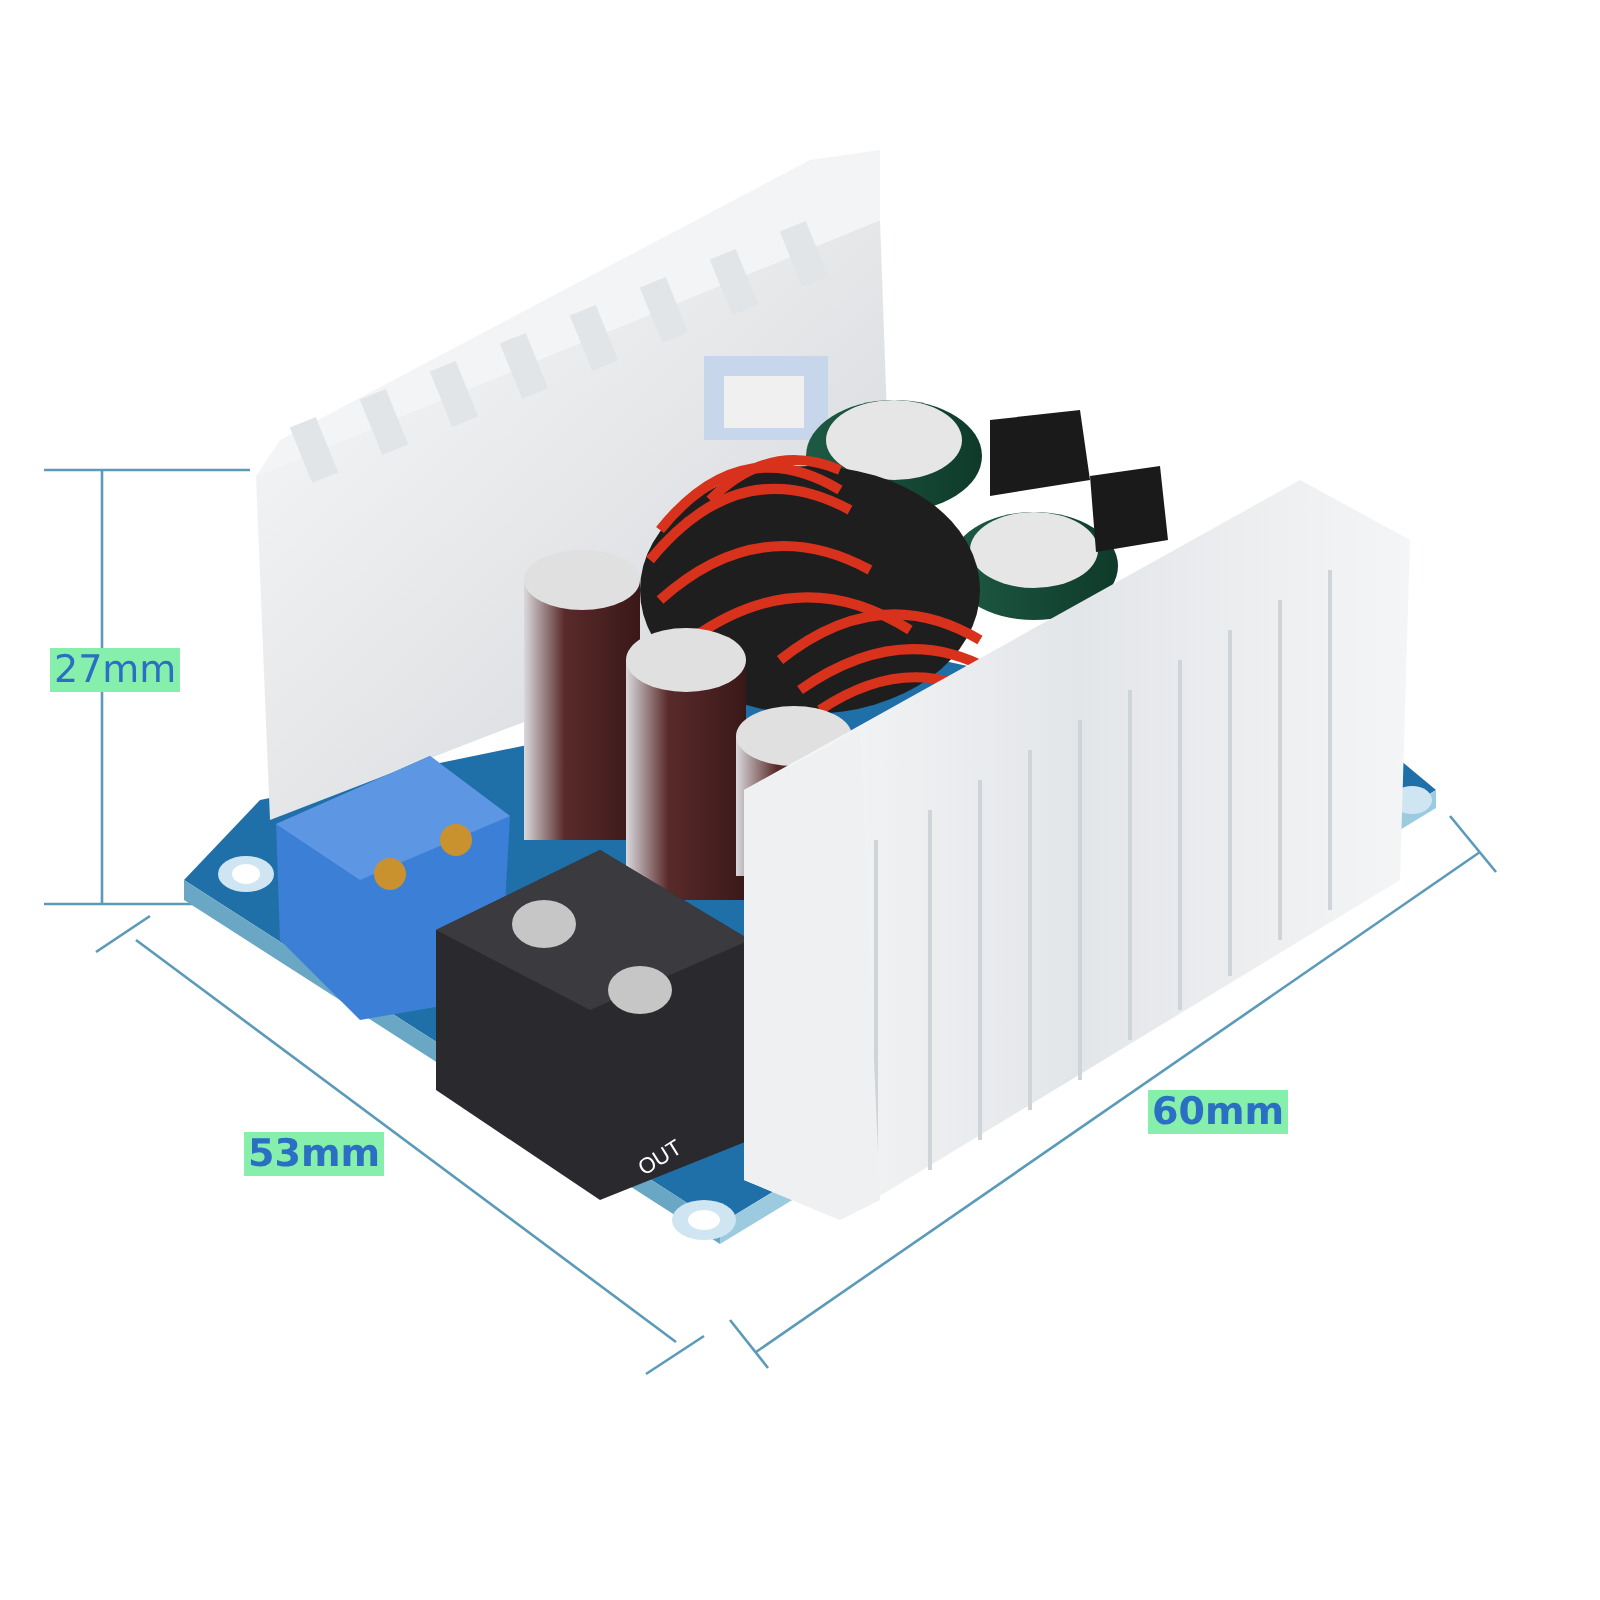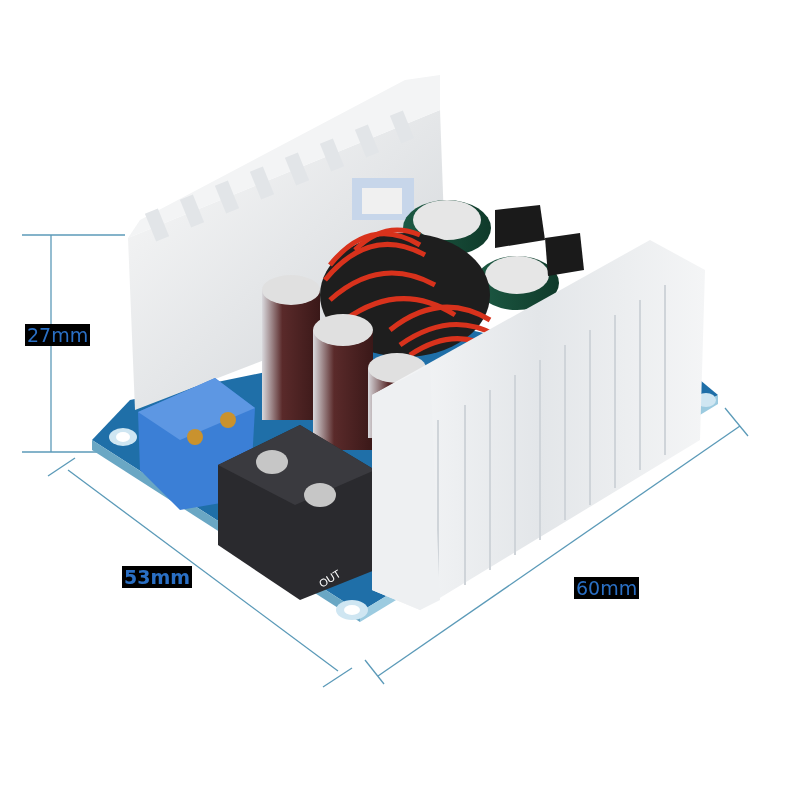--- a/index.html
+++ b/index.html
@@ -1,18 +1,18 @@
 <!DOCTYPE html>
 <html><head>
 <meta charset="utf-8">
 <style>
   html,body{margin:0;padding:0;background:#ffffff;}
   body{width:800px;height:800px;position:relative;overflow:hidden;font-family:"Liberation Sans",sans-serif;}
   .stage{position:absolute;left:0;top:0;width:800px;height:800px;}
-  .dim-label{position:absolute;font-family:"DejaVu Sans",sans-serif;font-size:19px;color:#2a6fc4;background:#000000;padding:0 2px;line-height:22px;}
+  .dim-label{position:absolute;font-family:"DejaVu Sans",sans-serif;font-size:19px;color:#2a6fc4;background:#86efac;padding:0 2px;line-height:22px;}
   svg{position:absolute;left:0;top:0;}
 </style>
 </head>
 <body>
 
 <div class="stage">
 <svg width="800" height="800" viewBox="0 0 800 800">
   <defs>
     <linearGradient id="hs" x1="0" y1="0" x2="1" y2="0">
       <stop offset="0" stop-color="#f7f8f9"></stop>
@@ -135,14 +135,14 @@
           <line x1="665" y1="285" x2="665" y2="455"></line>
     </g>
     <polygon points="372,395 430,365 440,600 420,610 372,590" fill="#eef0f2"></polygon>
   </g>
 
   <text x="322" y="588" font-size="11" fill="#ffffff" transform="rotate(-32 322 588)" font-family="Liberation Sans, sans-serif">OUT</text>
 </svg>
 
 <div class="dim-label" style="left:25px;top:324px;">27mm</div>
 <div class="dim-label" style="left:122px;top:566px;font-weight:bold;">53mm</div>
-<div class="dim-label" style="left:574px;top:577px;">60mm</div>
+<div class="dim-label" style="left:574px;top:545px;font-weight:bold;">60mm</div>
 </div>
 
 </body></html>

